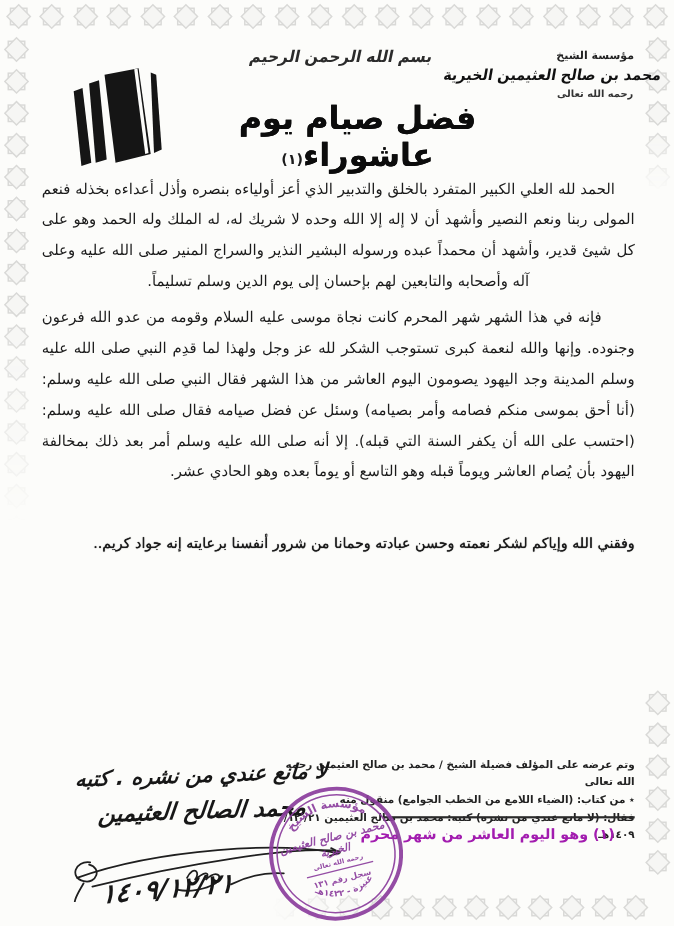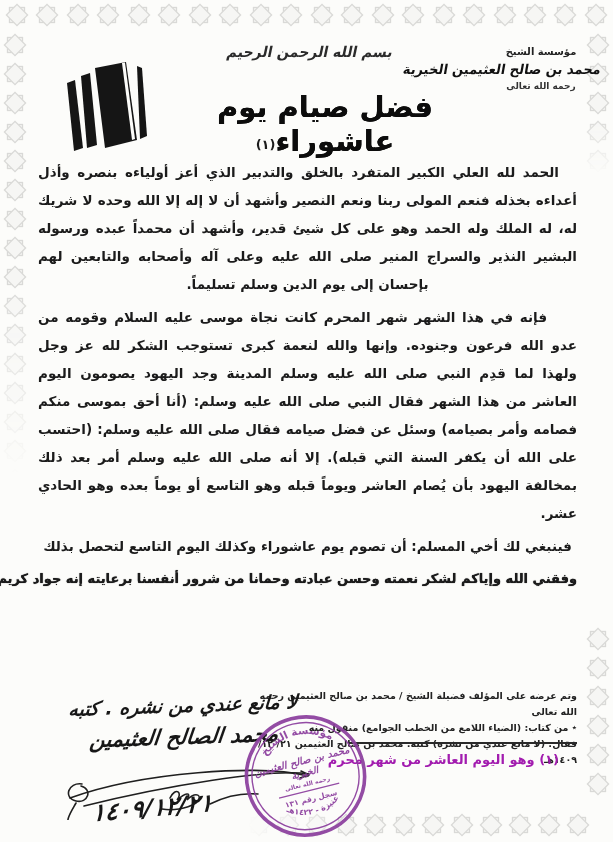--- a/index.html
+++ b/index.html
@@ -31,21 +31,21 @@
   .basmala{position:absolute;top:44px;left:160px;width:300px;text-align:center;
     font-size:14px;font-weight:bold;color:#2b2b2b;direction:rtl;
     transform:skewX(-12deg) scaleY(1.05);}
   .logo{position:absolute;top:56px;left:60px;}
   .title-wrap{position:absolute;top:90px;left:150px;width:350px;text-align:center;direction:rtl;}
   .doc-title{font-size:29px;font-weight:bold;color:#0c0c0c;letter-spacing:-.5px;
     text-shadow:0 0 .6px #000;}
   .title-mark{font-size:13px;font-weight:bold;vertical-align:2px;}
   
   .body-text{position:absolute;top:158px;right:36px;left:38px;direction:rtl;
-    font-size:13.5px;font-weight:bold;line-height:28px;text-align:justify;color:#1b1b1b;}
+    font-size:13.5px;font-weight:normal;line-height:28px;text-align:justify;color:#1b1b1b;}
   .body-text p{margin:0 0 5px 0;}
   .p-praise{text-indent:18px;text-align-last:center;}
   .p-amma{text-indent:14px;}
   .p-muharram{text-indent:30px;}
   .p-afdal .lead{font-size:15.5px;text-shadow:0 0 .9px #000;letter-spacing:-.3px;}
   .p-advice{text-align:center;text-align-last:center;}
   .p-dua{font-size:13px;white-space:nowrap;text-shadow:0 0 .8px #000;margin-top:4px;}
   
   .source-note{position:absolute;top:688px;right:36px;width:320px;direction:rtl;
     text-align:right;font-size:9.5px;font-weight:bold;line-height:16px;color:#222;}
@@ -452,21 +452,21 @@
   </div>
 
   <div class="title-wrap">
     <span class="doc-title">فضل صيام يوم عاشوراء</span><span class="title-mark">(١)</span>
   </div>
 
   <div class="body-text">
     <p class="p-praise">الحمد لله العلي الكبير المتفرد بالخلق والتدبير الذي أعز أولياءه بنصره وأذل أعداءه بخذله فنعم المولى ربنا ونعم النصير وأشهد أن لا إله إلا الله وحده لا شريك له، له الملك وله الحمد وهو على كل شيئ قدير، وأشهد أن محمداً عبده ورسوله البشير النذير والسراج المنير صلى الله عليه وعلى آله وأصحابه والتابعين لهم بإحسان إلى يوم الدين وسلم تسليماً.</p>
     <p class="p-muharram">فإنه في هذا الشهر شهر المحرم كانت نجاة موسى عليه السلام وقومه من عدو الله فرعون وجنوده. وإنها والله لنعمة كبرى تستوجب الشكر لله عز وجل ولهذا لما قدِم النبي صلى الله عليه وسلم المدينة وجد اليهود يصومون اليوم العاشر من هذا الشهر فقال النبي صلى الله عليه وسلم: (أنا أحق بموسى منكم فصامه وأمر بصيامه) وسئل عن فضل صيامه فقال صلى الله عليه وسلم: (احتسب على الله أن يكفر السنة التي قبله). إلا أنه صلى الله عليه وسلم أمر بعد ذلك بمخالفة اليهود بأن يُصام العاشر ويوماً قبله وهو التاسع أو يوماً بعده وهو الحادي عشر.</p>
     <p class="p-advice">
-      <span>فينبغي لك أخي المسلم: أن تصوم يوم عاشوراء وكذلك اليوم التاسع لتحصل بذلك</span><br>
+      <br>
     </p>
     <p class="p-dua">وفقني الله وإياكم لشكر نعمته وحسن عبادته وحمانا من شرور أنفسنا برعايته إنه جواد كريم..</p>
   </div>
 
   <div class="source-note">
     <div>وتم عرضه على المؤلف فضيلة الشيخ / محمد بن صالح العثيمين رحمه الله تعالى</div>
     <div><span>٭</span> <span>من كتاب: (الضياء اللامع من الخطب الجوامع) منقول منه</span></div>
     <div>فقال: (لا مانع عندي من نشره) كتبه: محمد بن صالح العثيمين ٢١/ ١٢/ ١٤٠٩هـ</div>
   </div>
 

